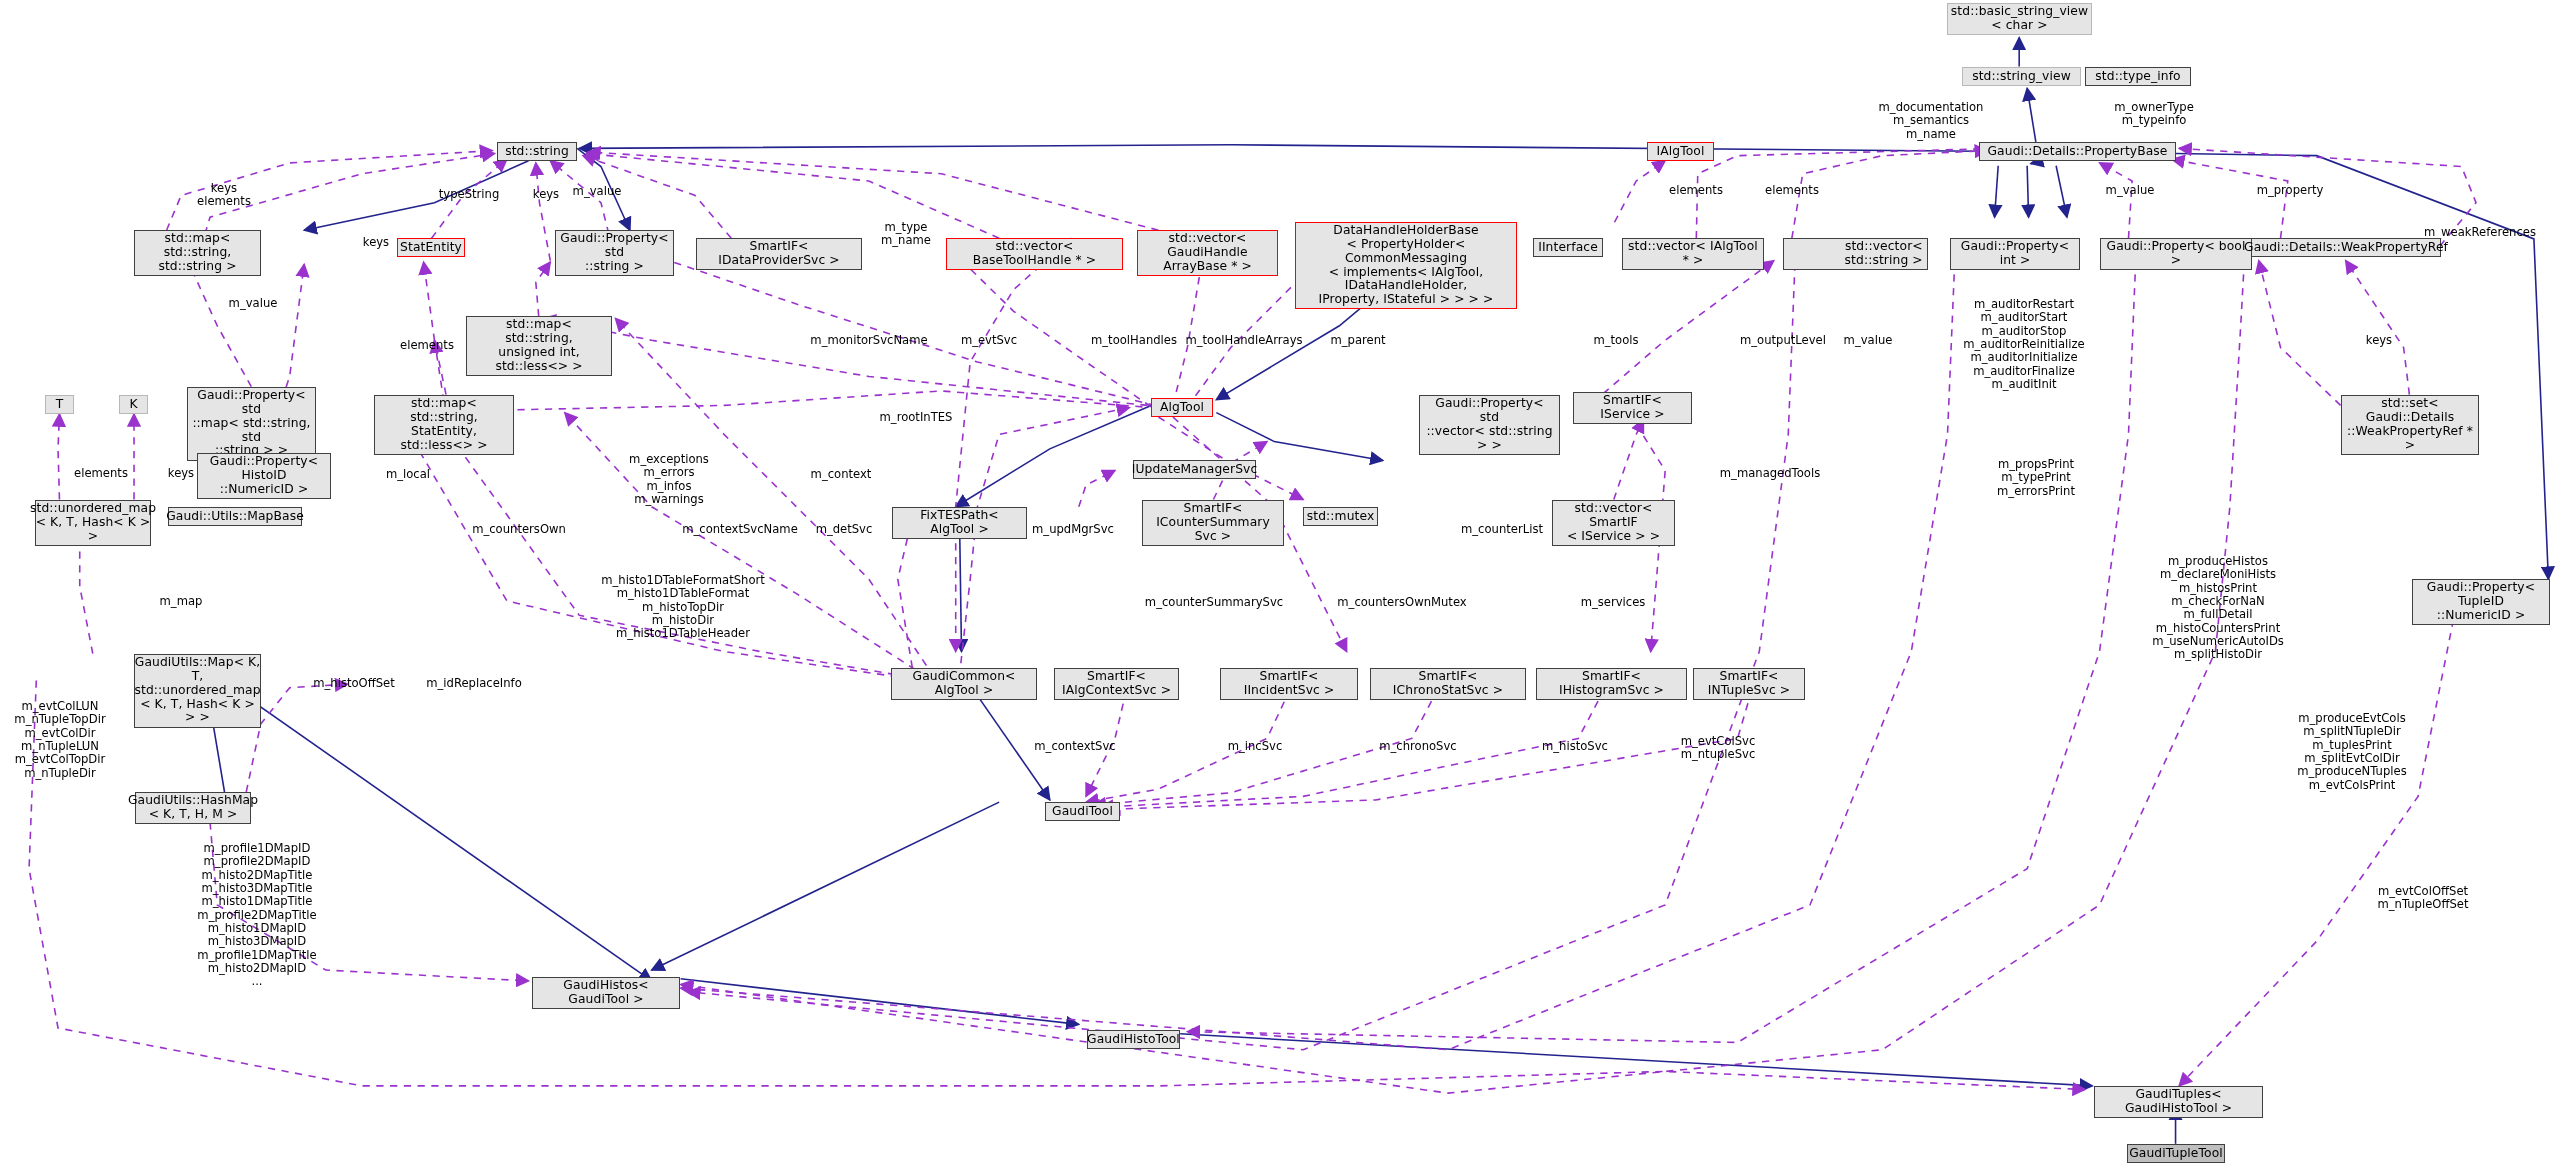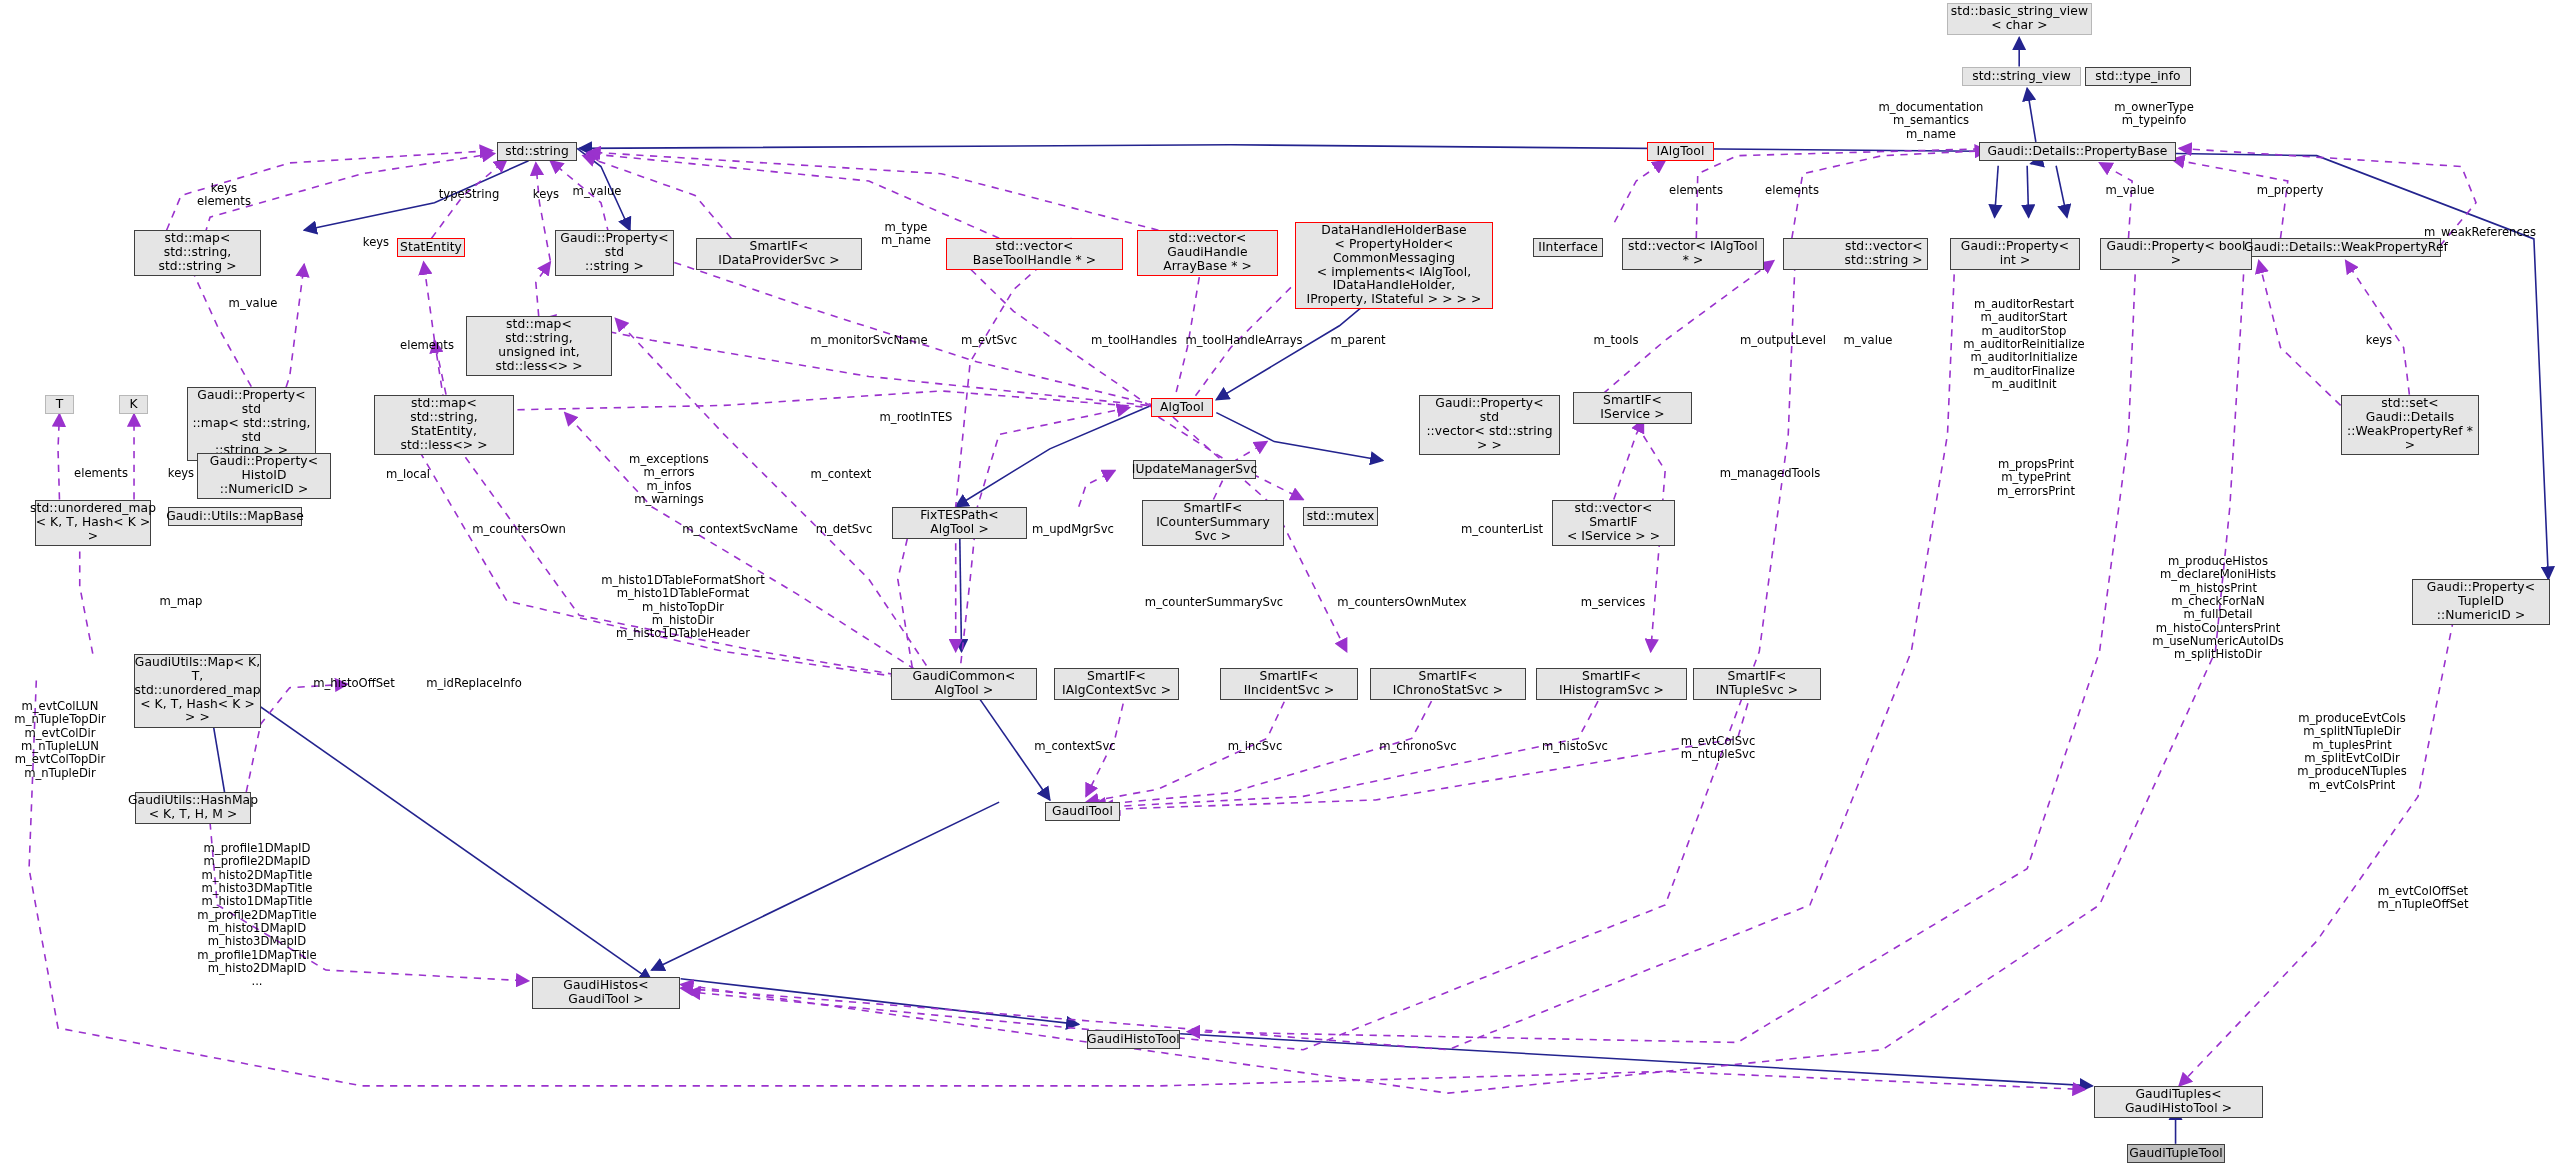--- a/index.html
+++ b/index.html
@@ -149,21 +149,21 @@
       <div class="node red" style="left: 1647px; top: 142px; width: 67px; min-height: 19px;">IAlgTool</div>
       <div class="node thick" style="left: 134px; top: 230px; width: 127px; min-height: 30px;">std::map&lt; std::string,
 std::string &gt;</div>
       <div class="node red" style="left: 397px; top: 238px; width: 68px; min-height: 19px;">StatEntity</div>
       <div class="node thick" style="left: 555px; top: 230px; width: 119px; min-height: 30px;">Gaudi::Property&lt; std
 ::string &gt;</div>
       <div class="node thick" style="left: 696px; top: 238px; width: 166px; min-height: 19px;">SmartIF&lt; IDataProviderSvc &gt;</div>
       <div class="node red" style="left: 946px; top: 238px; width: 177px; min-height: 19px;">std::vector&lt; BaseToolHandle * &gt;</div>
       <div class="node red" style="left: 1137px; top: 230px; width: 141px; min-height: 30px;">std::vector&lt; GaudiHandle
 ArrayBase * &gt;</div>
-      <div class="node red" style="left: 1295px; top: 222px; width: 198px; min-height: 48px;">DataHandleHolderBase
+      <div class="node red" style="left: 1295px; top: 222px; width: 222px; min-height: 48px;">DataHandleHolderBase
 &lt; PropertyHolder&lt; CommonMessaging
 &lt; implements&lt; IAlgTool, IDataHandleHolder,
 IProperty, IStateful &gt; &gt; &gt; &gt;</div>
       <div class="node thick" style="left: 1533px; top: 238px; width: 70px; min-height: 19px;">IInterface</div>
       <div class="node thick" style="left: 1622px; top: 238px; width: 142px; min-height: 19px;">std::vector&lt; IAlgTool * &gt;</div>
       <div class="node thick" style="left: 1783px; top: 238px; width: 145px; min-height: 19px; text-align: right;">std::vector&lt; std::string &gt;</div>
       <div class="node thick" style="left: 1950px; top: 238px; width: 130px; min-height: 19px;">Gaudi::Property&lt; int &gt;</div>
       <div class="node thick" style="left: 2100px; top: 238px; width: 152px; min-height: 19px;">Gaudi::Property&lt; bool &gt;</div>
       <div class="node thick" style="left: 2251px; top: 238px; width: 190px; min-height: 19px;">Gaudi::Details::WeakPropertyRef</div>
       <div class="node thick" style="left: 466px; top: 316px; width: 146px; min-height: 30px;">std::map&lt; std::string,
@@ -196,21 +196,21 @@
       <div class="node thick" style="left: 2412px; top: 579px; width: 138px; min-height: 30px;">Gaudi::Property&lt; TupleID
 ::NumericID &gt;</div>
       <div class="node thick" style="left: 134px; top: 654px; width: 127px; min-height: 45px;">GaudiUtils::Map&lt; K,
 T, std::unordered_map
 &lt; K, T, Hash&lt; K &gt; &gt; &gt;</div>
       <div class="node thick" style="left: 891px; top: 668px; width: 146px; min-height: 19px;">GaudiCommon&lt; AlgTool &gt;</div>
       <div class="node thick" style="left: 1054px; top: 668px; width: 125px; min-height: 19px;">SmartIF&lt; IAlgContextSvc &gt;</div>
       <div class="node thick" style="left: 1220px; top: 668px; width: 138px; min-height: 19px;">SmartIF&lt; IIncidentSvc &gt;</div>
       <div class="node thick" style="left: 1370px; top: 668px; width: 156px; min-height: 19px;">SmartIF&lt; IChronoStatSvc &gt;</div>
       <div class="node thick" style="left: 1536px; top: 668px; width: 151px; min-height: 19px;">SmartIF&lt; IHistogramSvc &gt;</div>
-      <div class="node thick" style="left: 1693px; top: 668px; width: 128px; min-height: 19px;">SmartIF&lt; INTupleSvc &gt;</div>
+      <div class="node thick" style="left: 1693px; top: 668px; width: 112px; min-height: 19px;">SmartIF&lt; INTupleSvc &gt;</div>
       <div class="node thick" style="left: 135px; top: 792px; width: 116px; min-height: 30px;">GaudiUtils::HashMap
 &lt; K, T, H, M &gt;</div>
       <div class="node thick" style="left: 1045px; top: 802px; width: 75px; min-height: 19px;">GaudiTool</div>
       <div class="node thick" style="left: 532px; top: 977px; width: 148px; min-height: 19px;">GaudiHistos&lt; GaudiTool &gt;</div>
       <div class="node thick" style="left: 1087px; top: 1030px; width: 93px; min-height: 19px;">GaudiHistoTool</div>
       <div class="node thick" style="left: 2094px; top: 1086px; width: 169px; min-height: 19px;">GaudiTuples&lt; GaudiHistoTool &gt;</div>
       <div class="node filled" style="left: 2127px; top: 1144px; width: 98px; min-height: 19px;">GaudiTupleTool</div>
     </div>
   <div id="label-host">
       <div class="elabel" style="left: 224px; top: 182px;">keys

